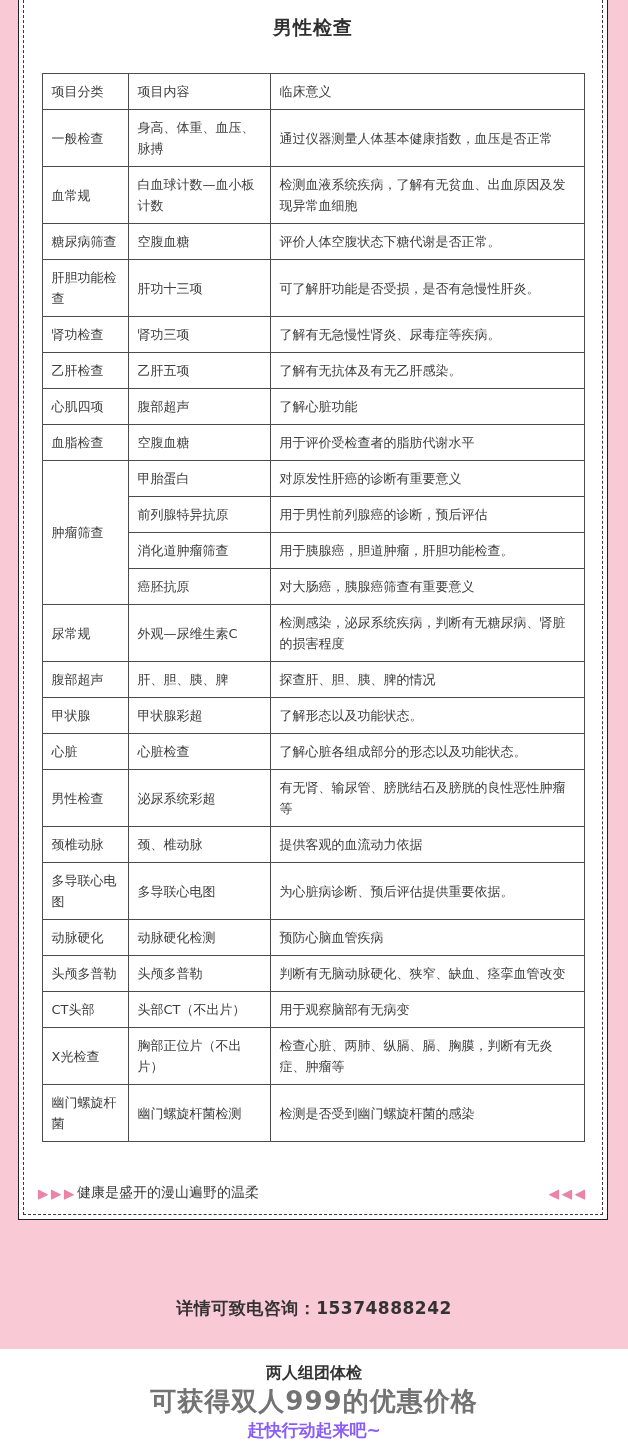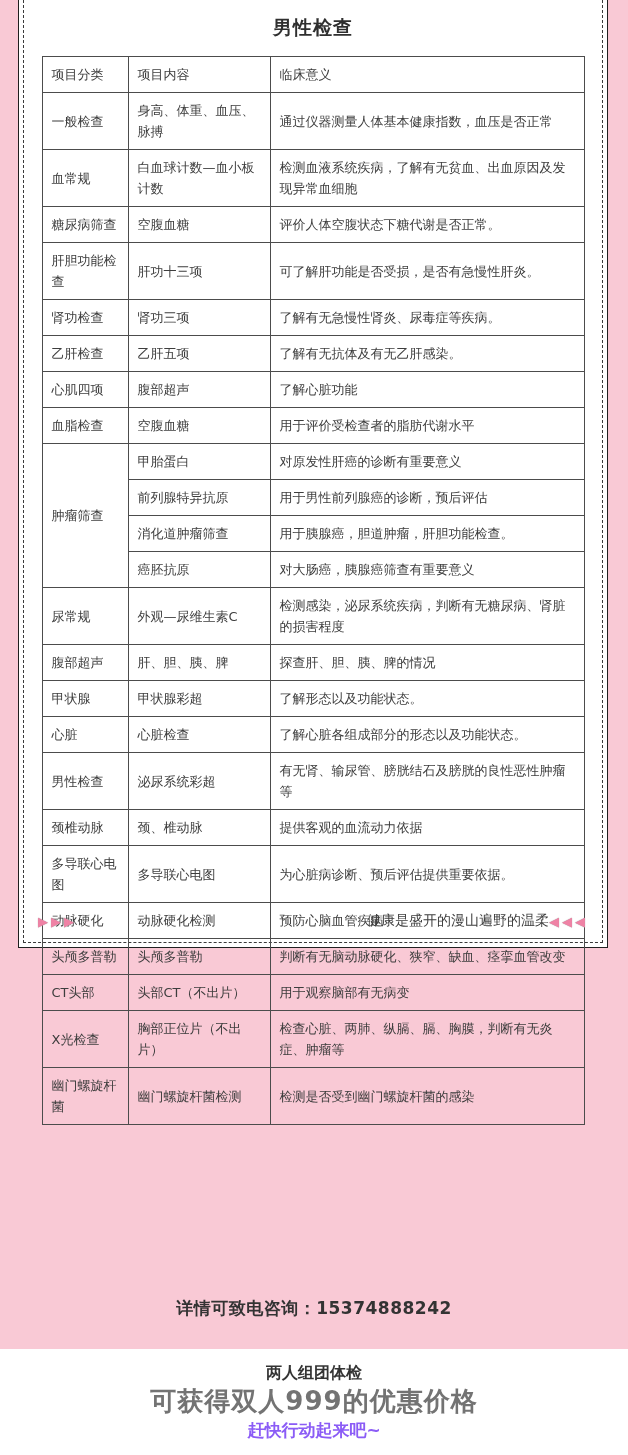--- a/index.html
+++ b/index.html
@@ -8,40 +8,40 @@
     background:#f9c9d5;
     font-family:"DejaVu Sans","Liberation Sans",sans-serif;
     color:#3d3d3d;
     position:relative;
     overflow:hidden;
   }
   .page{position:relative;width:628px;height:1455px;}
 
   
   .card{
-    position:absolute;left:18px;top:0;width:590px;height:948px;
+    position:absolute;left:18px;top:0;width:590px;height:1220px;
     background:#ffffff;
     border:1px solid #1f1f1f;border-top:none;
     box-sizing:border-box;
   }
   .card-inner{
     position:absolute;left:4px;right:4px;top:0;bottom:4px;
     border:1px dashed #3a3a3a;border-top:none;
     box-sizing:border-box;
   }
 
   .page-title{
     text-align:center;
     font-size:19px;font-weight:bold;color:#2f2f2f;
     padding-top:15px;letter-spacing:1px;
   }
 
   table.checkup{
     border-collapse:collapse;
-    margin:15px auto 0 auto;
+    margin:32px auto 0 auto;
     width:542px;
     table-layout:fixed;
     font-size:13px;
   }
   table.checkup td,table.checkup th{
     border:1px solid #4c4c4c;
     padding:7px 9px;
     line-height:21px;
     text-align:left;
     font-weight:normal;
@@ -55,21 +55,21 @@
 
   .tagline{
     position:absolute;left:14px;right:14px;bottom:12px;
     display:flex;align-items:center;justify-content:space-between;
     font-size:14px;color:#3d3d3d;
   }
   .arrows{
     font-size:13px;letter-spacing:3px;line-height:1;
     color:#ef82a5;text-shadow:0 0 1px #8a8a8a;
   }
-  .tagline-text{flex:1;text-align:right;}
+  .tagline-text{flex:1;text-align:left;}
 
   .contact-band{
     position:absolute;left:0;top:1268px;width:628px;height:81px;
     display:flex;align-items:center;justify-content:center;
   }
   .contact-text{font-size:17px;font-weight:bold;color:#333333;letter-spacing:0.5px;}
 
   .promo{
     position:absolute;left:0;top:1349px;width:628px;height:106px;
     background:#ffffff;

